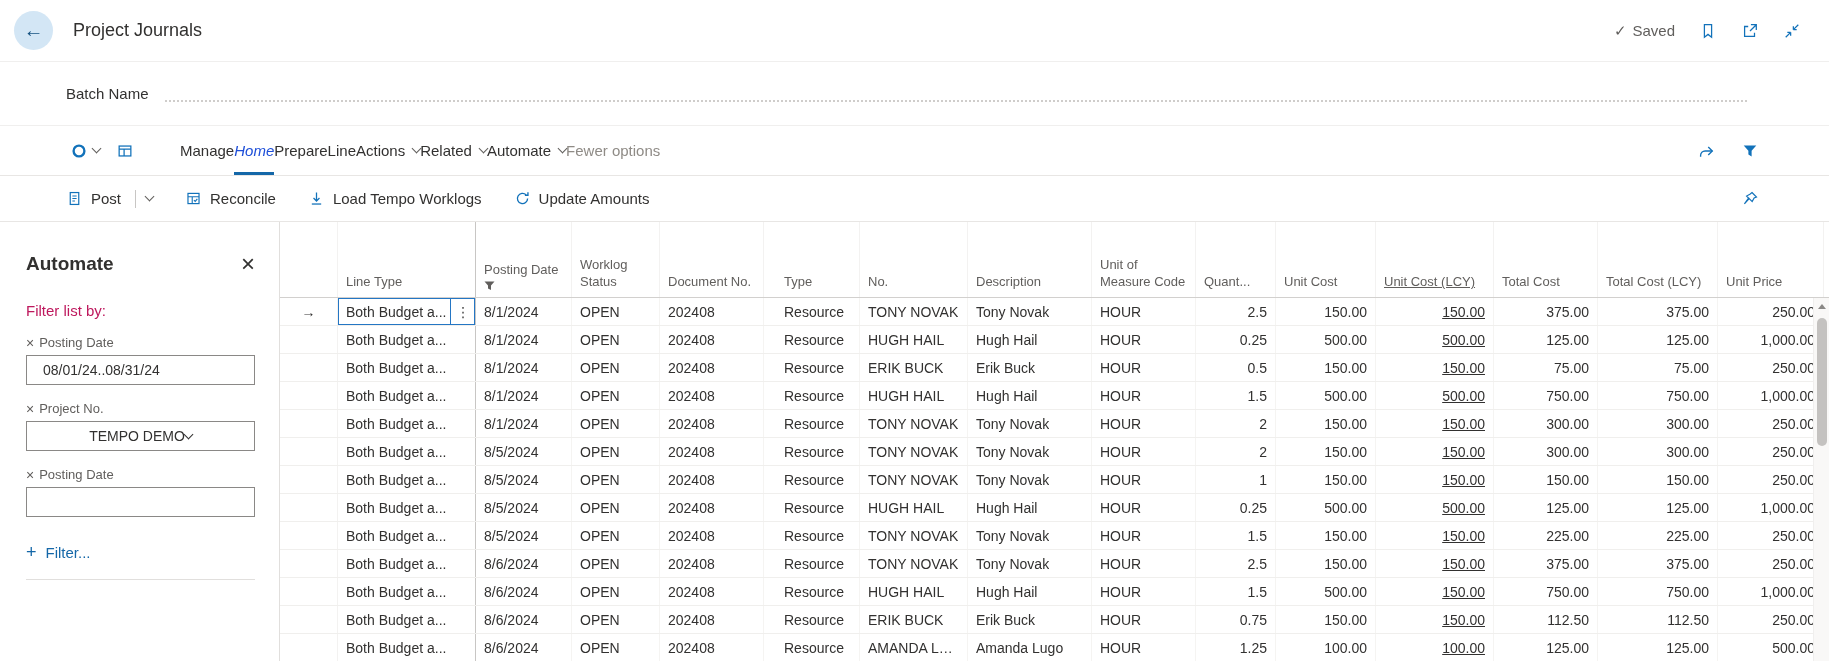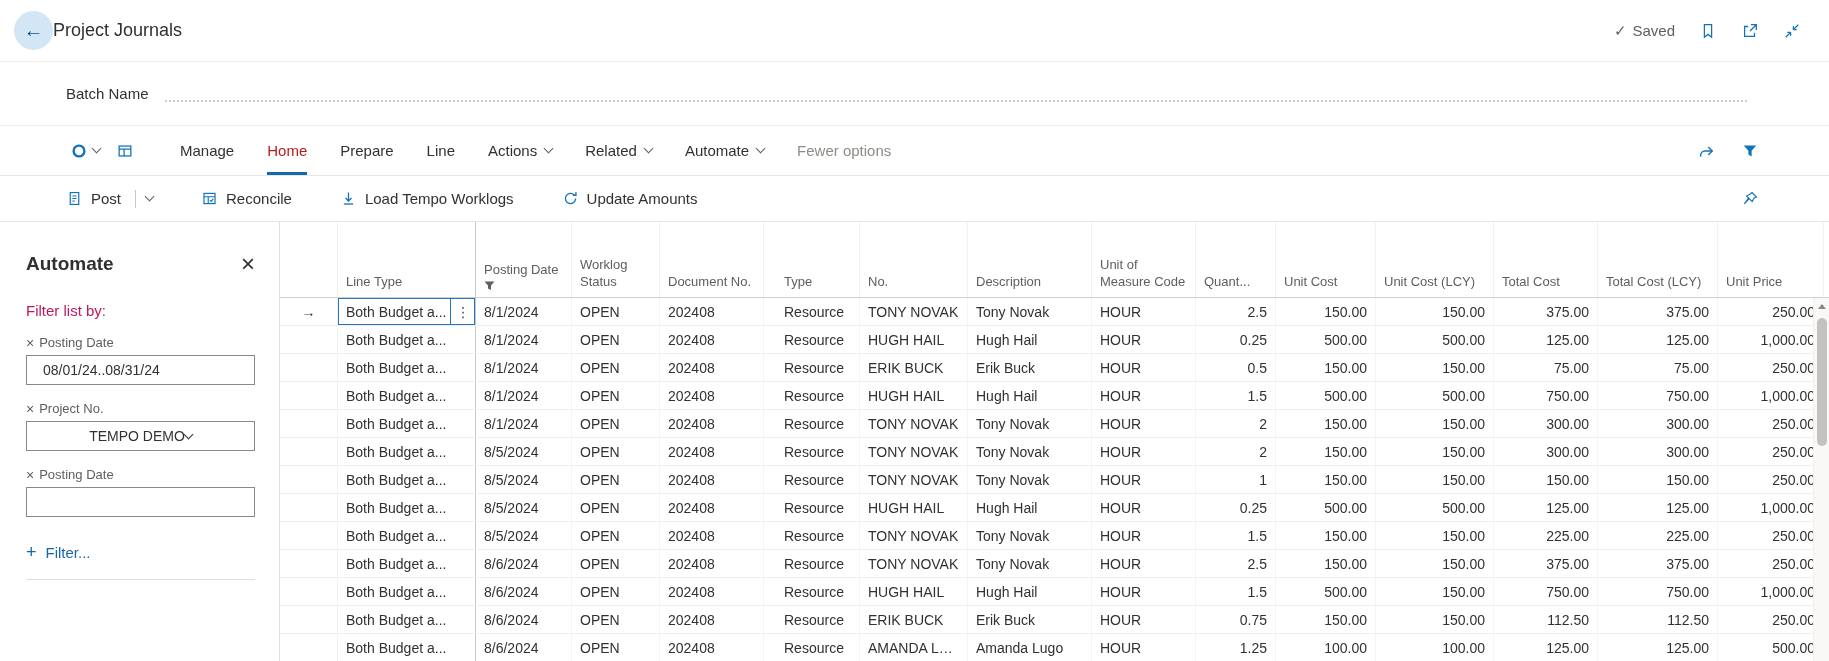--- a/index.html
+++ b/index.html
@@ -5,54 +5,54 @@
   * { margin:0; padding:0; box-sizing:border-box; }
   html,body { width:1829px; height:661px; overflow:hidden; background:#fff;
     font-family:"Liberation Sans", sans-serif; color:#323130; }
 
   
   .topbar { height:62px; display:flex; align-items:center; padding:0 28px 0 14px;
     border-bottom:1px solid #f0efee; }
   .back-btn { width:39px; height:39px; border-radius:50%; background:#d3e6f5;
     color:#155280; font-size:20px; display:flex; align-items:center; justify-content:center;
     cursor:pointer; flex:0 0 auto; }
-  .page-title { font-size:18px; }
+  .page-title { margin-left:20px; font-size:18px; }
   .topbar-right { margin-left:auto; display:flex; align-items:center; gap:24px; }
   .saved { display:flex; align-items:center; gap:6px; color:#605e5c; font-size:15px; }
   .tbicon { display:flex; align-items:center; cursor:pointer; }
 
   
   .batch-row { height:64px; display:flex; align-items:center; padding:0 70px 0 66px;
     border-bottom:1px solid #f0efee; }
   .batch-label { font-size:15px; white-space:nowrap; }
   .leader { flex:1; border-bottom:2px dotted #cfcdcb; margin:0 12px 0 16px;
     position:relative; top:7px; }
   .batch-input { width:976px; height:30px; border:1px solid #8a8886; display:flex;
     align-items:center; padding:0 10px; font-size:15px; background:#fff; }
   .batch-input .value { flex:1; }
   .assist { color:#605e5c; cursor:pointer; letter-spacing:1px; }
 
   
   .ribbon { height:50px; display:flex; align-items:stretch; padding:0 70px 0 66px;
     border-bottom:1px solid #e8e6e4; }
   .ribbon-icons { display:flex; align-items:center; gap:8px; margin-right:42px; }
   .ricon { display:flex; align-items:center; gap:5px; cursor:pointer; padding:0 4px; }
-  .menu { display:flex; align-items:stretch; gap:33px; }
+  .menu { display:flex; align-items:stretch; }
   .menu-item { display:flex; align-items:center; gap:8px; font-size:15px; cursor:pointer; }
-  .menu-item.active { color:#b91c1c; box-shadow:inset 0 -3px 0 #1467a8; }
+  .menu-item.active { color:#1d4ed8; box-shadow:inset 0 -3px 0 #1467a8;font-style:italic; }
   .menu-item.muted { color:#8f8b86; }
   .chev { width:7px; height:7px; border-right:1.6px solid #605e5c;
     border-bottom:1.6px solid #605e5c; transform:rotate(45deg); display:inline-block;
     margin-top:-4px; }
   .chev.dark { border-color:#323130; }
   .ribbon-right { margin-left:auto; display:flex; align-items:center; gap:26px; }
 
   
   .actionbar { height:46px; display:flex; align-items:center; padding:0 70px 0 66px;
-    gap:48px; border-bottom:1px solid #e8e6e4; }
+    gap:32px; border-bottom:1px solid #e8e6e4; }
   .action { display:flex; align-items:center; gap:8px; font-size:15px; cursor:pointer; }
   .adivider { width:1px; height:18px; background:#c8c6c4; margin:0 2px 0 6px; }
   .pin { margin-left:auto; display:flex; align-items:center; cursor:pointer; }
 
   
   .content { height:439px; display:flex; }
 
   
   .filters { width:280px; min-width:280px; border-right:1px solid #e1dfdd;
     padding:30px 24px 0 26px; }
@@ -91,21 +91,21 @@
   .c0 { width:138px; min-width:138px; border-right:1px solid #c8c6c4 !important; }
   .c1 { width:96px;  min-width:96px; }
   .c2 { width:88px;  min-width:88px; }
   .c3 { width:104px; min-width:104px; }
   .c4 { width:84px;  min-width:84px;margin-left:12px; }
   .c5 { width:108px; min-width:108px; }
   .c6 { width:124px; min-width:124px; }
   .c7 { width:104px; min-width:104px; }
   .c8 { width:80px;  min-width:80px; }
   .c9 { width:100px; min-width:100px; }
-  .c10 { width:118px; min-width:118px; }
+  .c10 { width:118px; min-width:118px;text-decoration:underline; }
   .c11 { width:104px; min-width:104px; }
   .c12 { width:120px; min-width:120px; }
   .c13 { width:106px; min-width:106px; }
   .trow.selected .cell.c0 { box-shadow:inset 0 0 0 1px #2476c4; justify-content:space-between; }
   .dots { margin-left:auto; margin-right:-8px; align-self:stretch; display:flex;
     align-items:center; padding:0 5px; border-left:1px solid #2476c4; color:#444;
     cursor:pointer; font-size:14px; }
 
   
   .vscroll { position:absolute; right:0; top:76px; bottom:0; width:16px;

